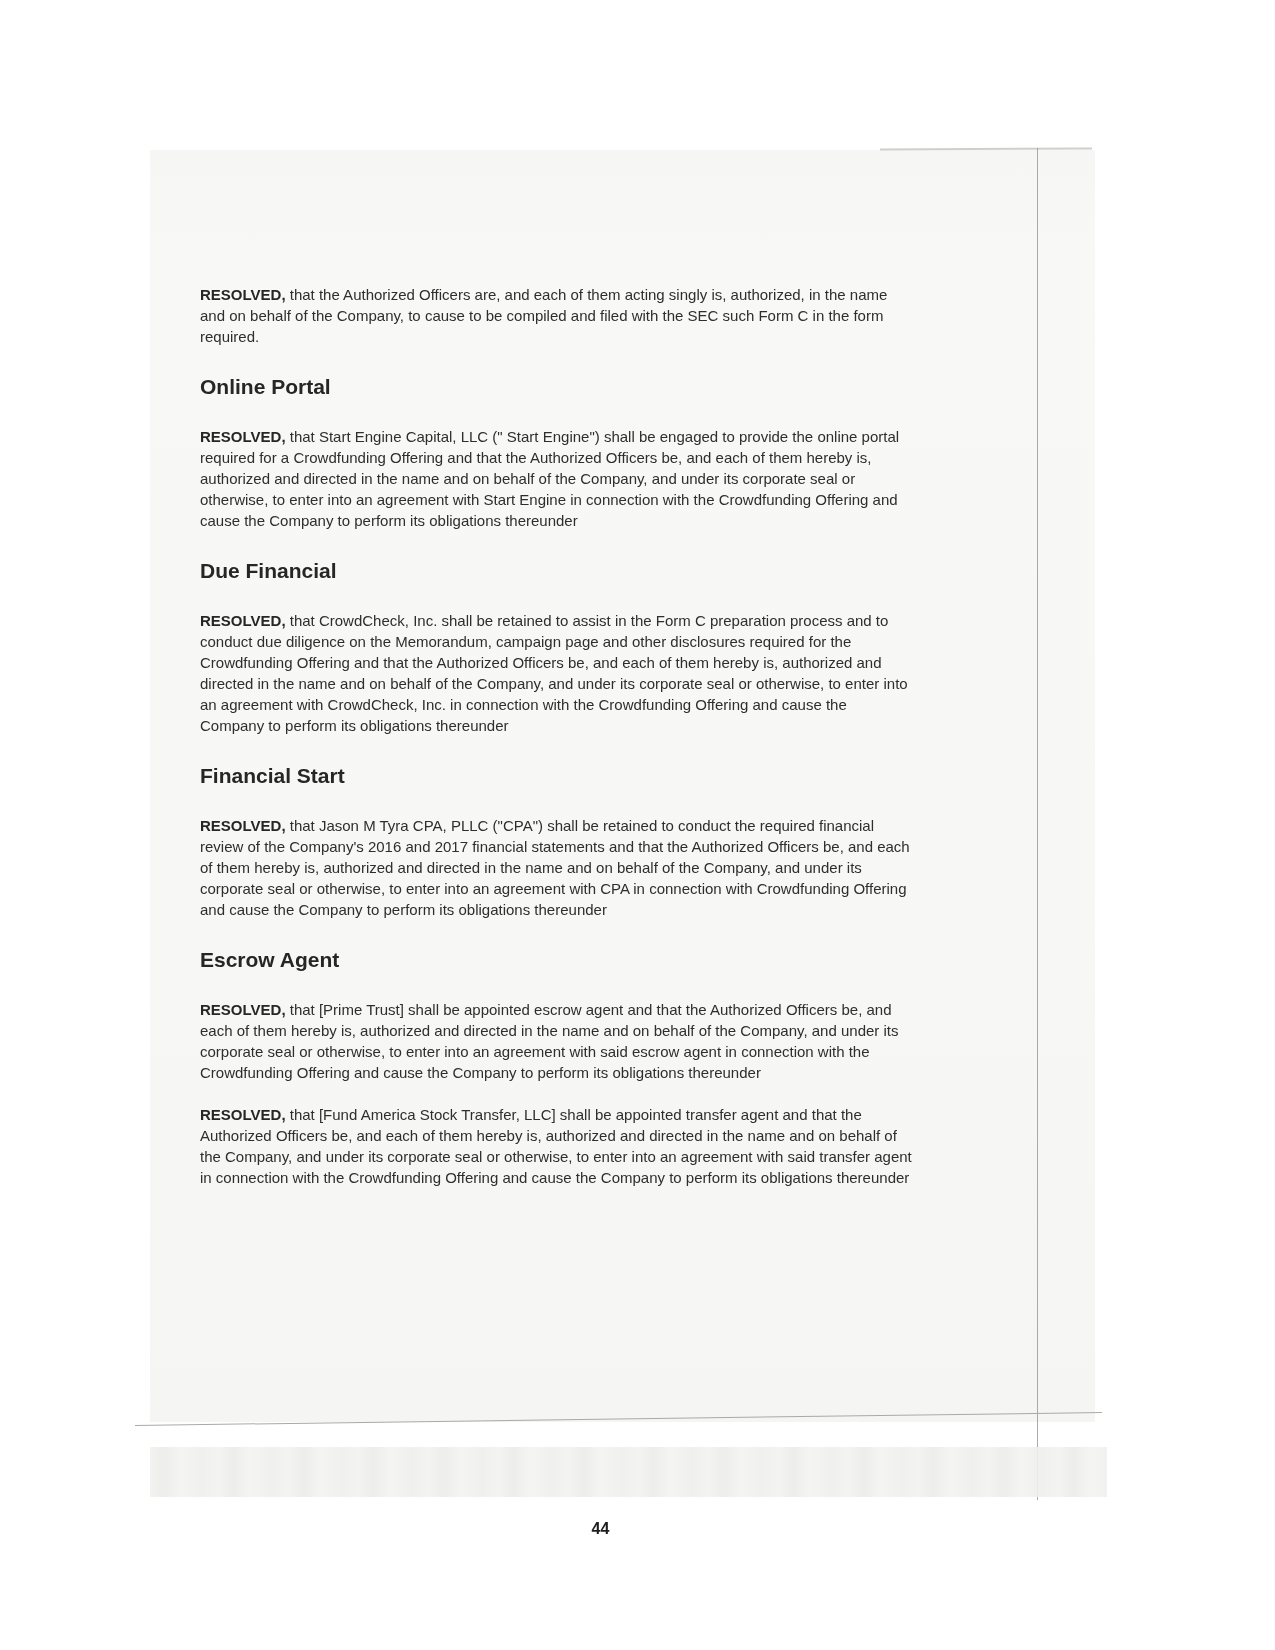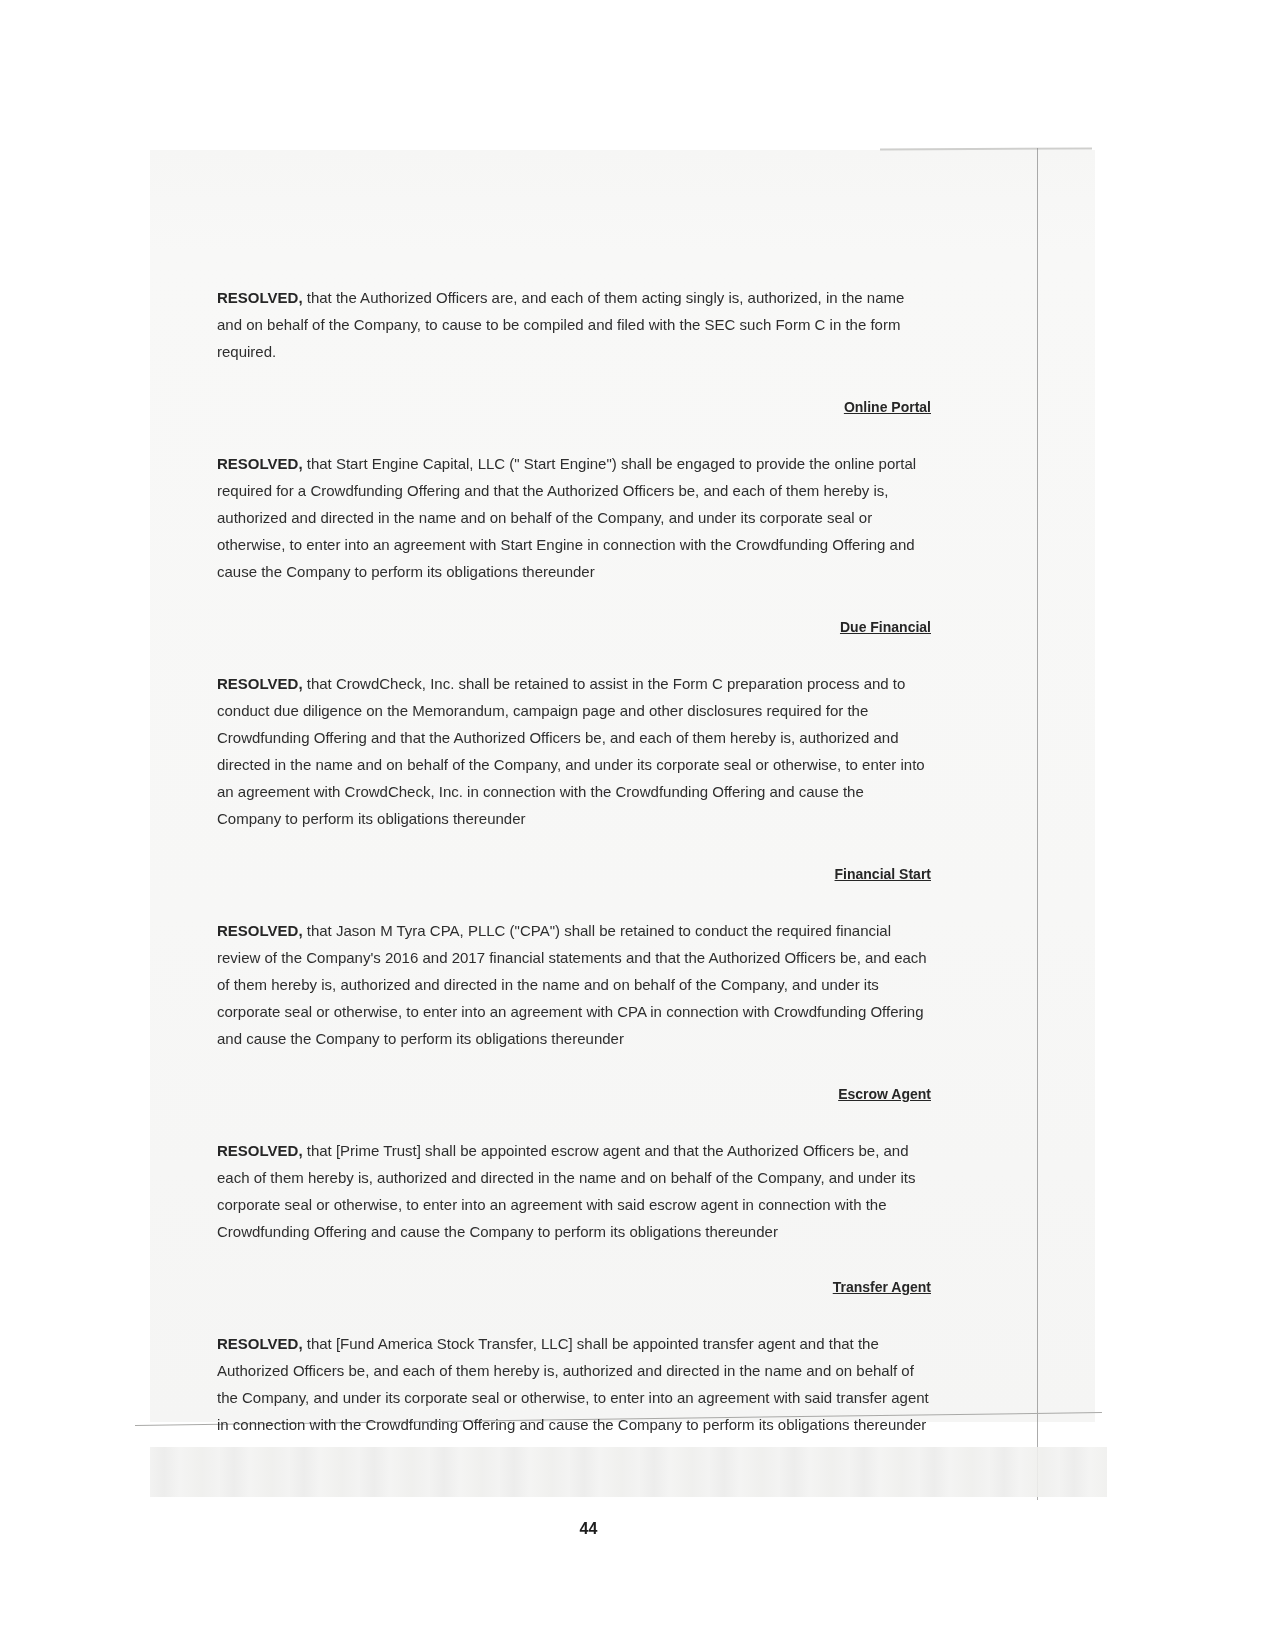--- a/index.html
+++ b/index.html
@@ -32,32 +32,32 @@
   }
   
   .scan-bottom-band{
     position:absolute;left:150px;top:1447px;width:957px;height:50px;
     background:repeating-linear-gradient(90deg,
       #f1f1f0 0px,#ebebea 14px,#f3f3f2 30px,#eeeeec 52px,#f2f2f1 70px);
     opacity:.9;
   }
   
   .doc-content{
-    position:absolute;left:217px;top:284px;width:714px;
-    font-size:15px;line-height:27px;
+    position:absolute;left:200px;top:284px;width:714px;
+    font-size:15px;line-height:21px;
   }
   .doc-para{margin:0 0 21px 0;text-align:left;}
   .doc-para b{font-weight:bold;color:#262626;}
   .doc-heading{
     margin:29px 0 29px 0;
-    text-align:right;font-weight:bold;font-size:14px;
-    text-decoration:underline;color:#262626;
+    text-align:left;font-weight:bold;font-size:21px;
+    color:#262626;
   }
   .page-number{
-    position:absolute;left:4px;top:1520px;width:1169px;
+    position:absolute;left:16px;top:1520px;width:1169px;
     text-align:center;font-weight:bold;font-size:16px;color:#1d1d1d;
   }
 </style>
 </head>
 <body>
 
 <div class="scan-page"></div>
 <div class="scan-top-smudge"></div>
 <div class="scan-line-vertical"></div>
 <div class="scan-bottom-edge"></div>
@@ -72,18 +72,17 @@
 
   <div class="doc-heading">Due Financial</div>
   <p class="doc-para"><b>RESOLVED,</b><span> that CrowdCheck, Inc. shall be retained to assist in the Form C preparation process and to conduct due diligence on the Memorandum, campaign page and other disclosures required for the Crowdfunding Offering and that the Authorized Officers be, and each of them hereby is, authorized and directed in the name and on behalf of the Company, and under its corporate seal or otherwise, to enter into an agreement with CrowdCheck, Inc. in connection with the Crowdfunding Offering and cause the Company to perform its obligations thereunder</span></p>
 
   <div class="doc-heading">Financial Start</div>
   <p class="doc-para"><b>RESOLVED,</b><span> that Jason M Tyra CPA, PLLC  ("CPA") shall be retained to conduct the required financial review of the Company's 2016 and 2017 financial statements and that the Authorized Officers be, and each of them hereby is, authorized and directed in the name and on behalf of the Company, and under its corporate seal or otherwise, to enter into an agreement with CPA in connection with Crowdfunding Offering and cause the Company to perform its obligations thereunder</span></p>
 
   <div class="doc-heading">Escrow Agent</div>
   <p class="doc-para"><b>RESOLVED,</b><span> that [Prime Trust] shall be appointed escrow agent and that the Authorized Officers be, and each of them hereby is, authorized and directed in the name and on behalf of the Company, and under its corporate seal or otherwise, to enter into an agreement with said escrow agent in connection with the Crowdfunding Offering and cause the Company to perform its obligations thereunder</span></p>
 
-  <div class="doc-heading">Transfer Agent</div>
   <p class="doc-para"><b>RESOLVED,</b><span> that [Fund America Stock Transfer, LLC] shall be appointed transfer agent and that the Authorized Officers be, and each of them hereby is, authorized and directed in the name and on behalf of the Company, and under its corporate seal or otherwise, to enter into an agreement with said transfer agent in connection with the Crowdfunding Offering and cause the Company to perform its obligations thereunder</span></p>
 
 </div>
 
 <div class="page-number">44</div>
 
 </body></html>

